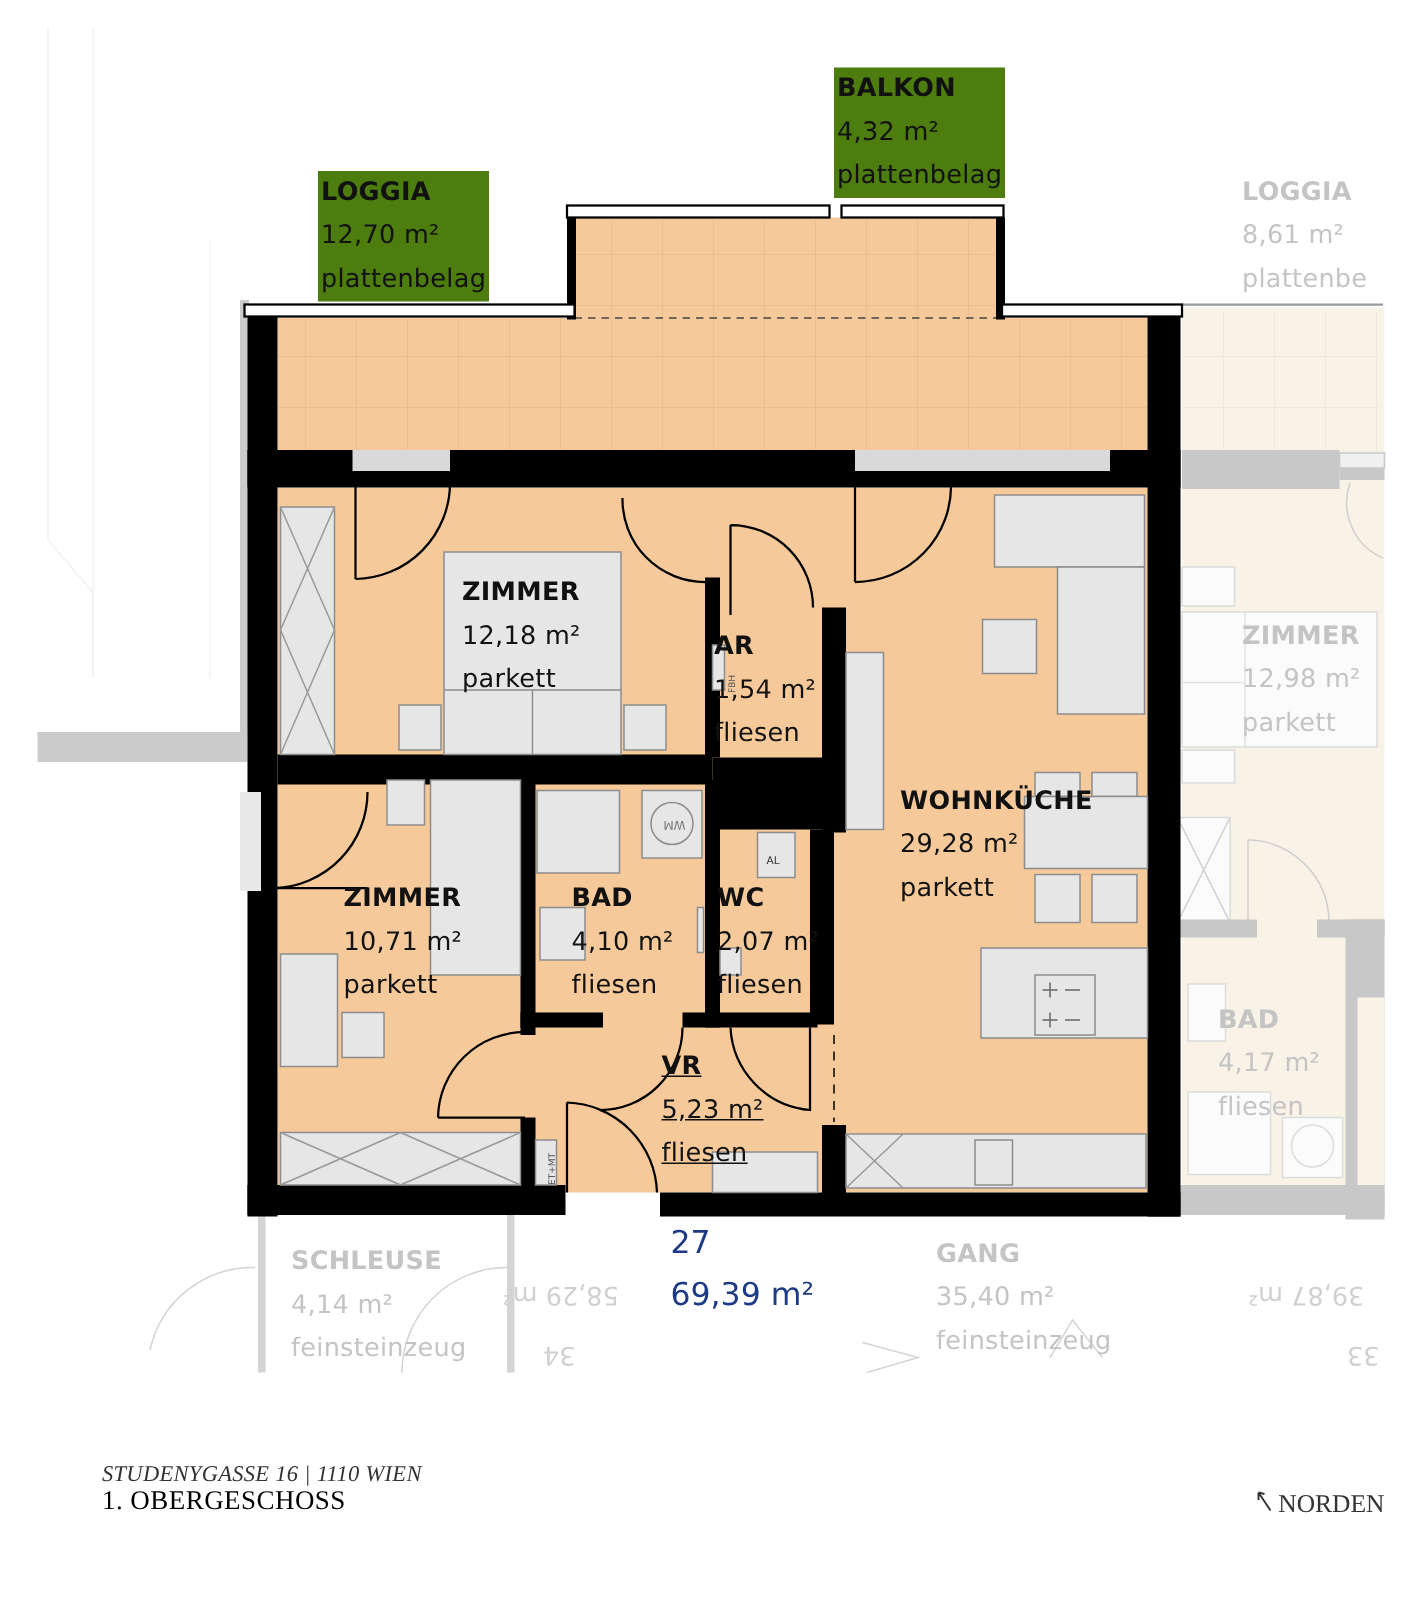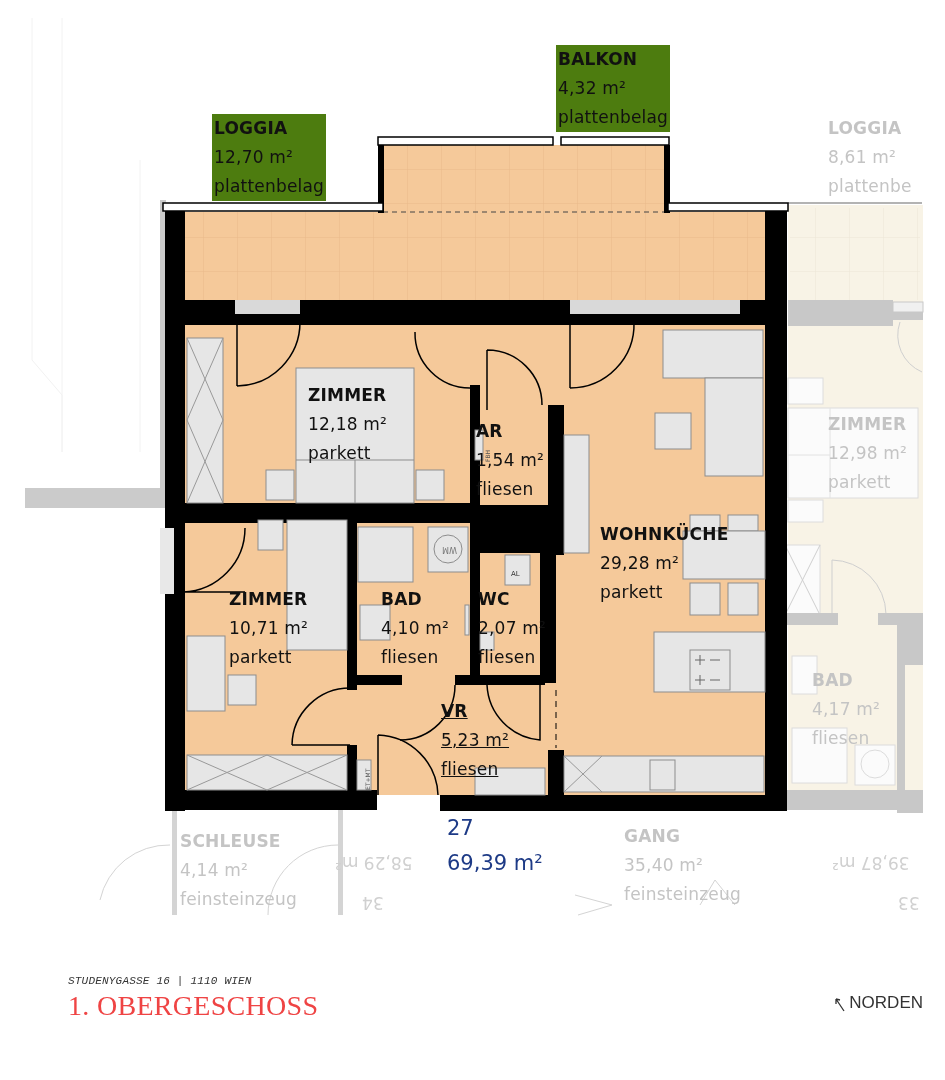--- a/index.html
+++ b/index.html
@@ -5,23 +5,23 @@
   html, body { margin:0; padding:0; background:#ffffff; }
   body { width:945px; height:1080px; position:relative; overflow:hidden; font-family:"DejaVu Sans", sans-serif; }
   #plan { position:absolute; left:0; top:0; width:945px; height:1080px; }
   .lbl { position:absolute; font-family:"DejaVu Sans", sans-serif; font-size:17px; line-height:29px; color:#111; white-space:nowrap; letter-spacing:0.2px; }
   .lbl .t { font-weight:bold; display:block; }
   .lbl span { display:block; }
   .lbl.ghost { color:#c4c4c4; }
   .lbl.bg { background:#4d7c0f; padding:0 2px; }
   .unit { position:absolute; color:#1d3a86; font-size:21px; line-height:30px; white-space:nowrap; }
   .mirror { position:absolute; color:#d0d0d0; font-size:17px; line-height:30px; transform:rotate(180deg); white-space:nowrap; }
-  .footer-addr { position:absolute; left:68px; top:975px; font-family:Liberation Mono, monospace; font-style:italic; font-size:11px; color:#333; letter-spacing:0.2px; }
-  .footer-floor { position:absolute; left:68px; top:990px; font-family:"Liberation Serif", serif; font-size:28px; color:#ef4444; letter-spacing:0.3px; }
-  .north { position:absolute; right:22px; top:993px; font-family:Liberation Sans, sans-serif; font-size:17px; color:#333; display:flex; align-items:flex-end; gap:3px; }
+  .footer-addr { position:absolute; left:68px; top:975px; font-family:Liberation Serif, serif; font-style:italic; font-size:15px; color:#333; letter-spacing:0.2px; }
+  .footer-floor { position:absolute; left:68px; top:990px; font-family:"Liberation Serif", serif; font-size:18px; color:#000000; letter-spacing:0.3px; }
+  .north { position:absolute; right:22px; top:993px; font-family:Liberation Serif, serif; font-size:17px; color:#333; display:flex; align-items:flex-start; gap:3px; }
   .north svg { width:12px; height:16px; }
 </style>
 </head>
 <body>
 
 <svg id="plan" viewBox="0 0 945 1080" xmlns="http://www.w3.org/2000/svg">
   <defs>
     <pattern id="tiles" width="34" height="34" patternUnits="userSpaceOnUse">
       <rect width="34" height="34" fill="#f5c99a"></rect>
       <path d="M34 0 V34 M0 34 H34" stroke="#e9b98a" stroke-width="1"></path>
@@ -232,21 +232,21 @@
 <div class="lbl ghost" style="left:828px;top:410px;">
   <span class="t">ZIMMER</span>
   <span>12,98 m²</span>
   <span>parkett</span>
 </div>
 <div class="lbl ghost" style="left:812px;top:666px;">
   <span class="t">BAD</span>
   <span>4,17 m²</span>
   <span>fliesen</span>
 </div>
-<div class="lbl ghost" style="left:180px;top:827px;">
+<div class="lbl ghost" style="left:194px;top:827px;">
   <span class="t">SCHLEUSE</span>
   <span>4,14 m²</span>
   <span>feinsteinzeug</span>
 </div>
 <div class="lbl ghost" style="left:600px;top:822px;margin-left:24px;">
   <span class="t">GANG</span>
   <span>35,40 m²</span>
   <span>feinsteinzeug</span>
 </div>
 

